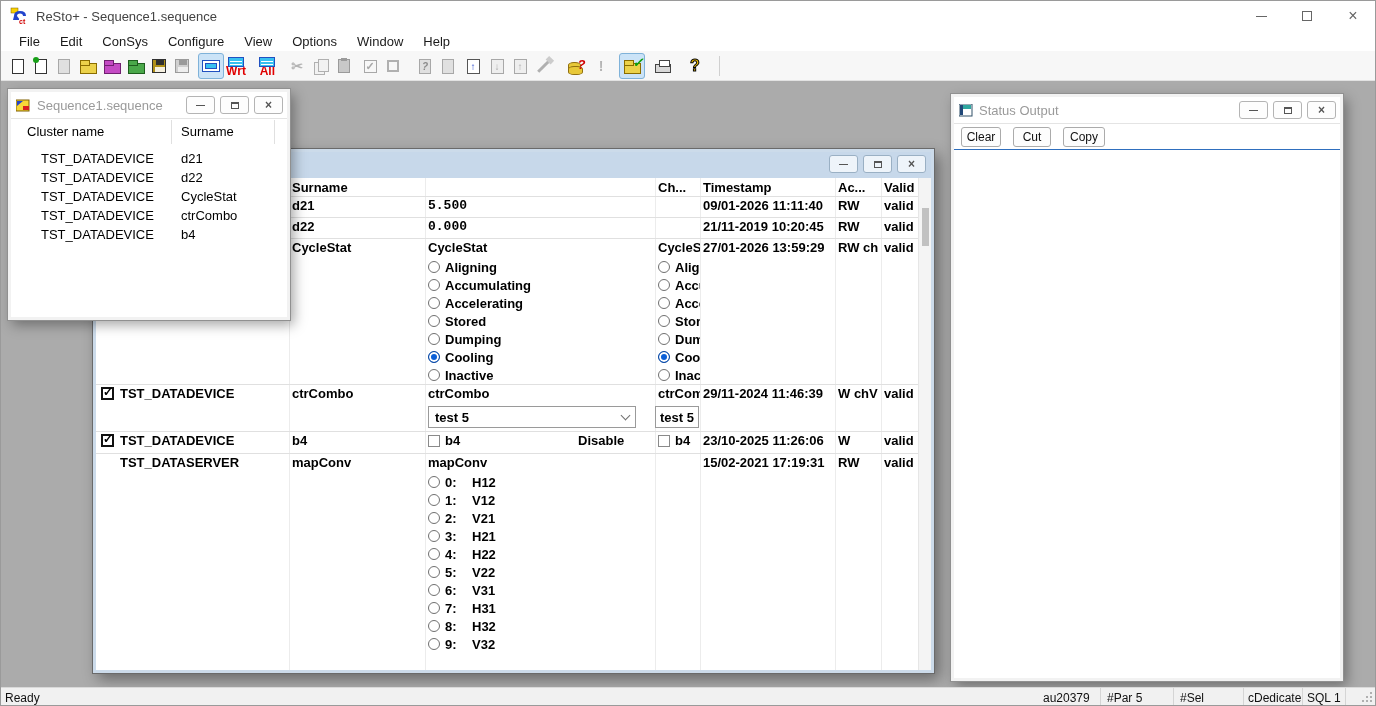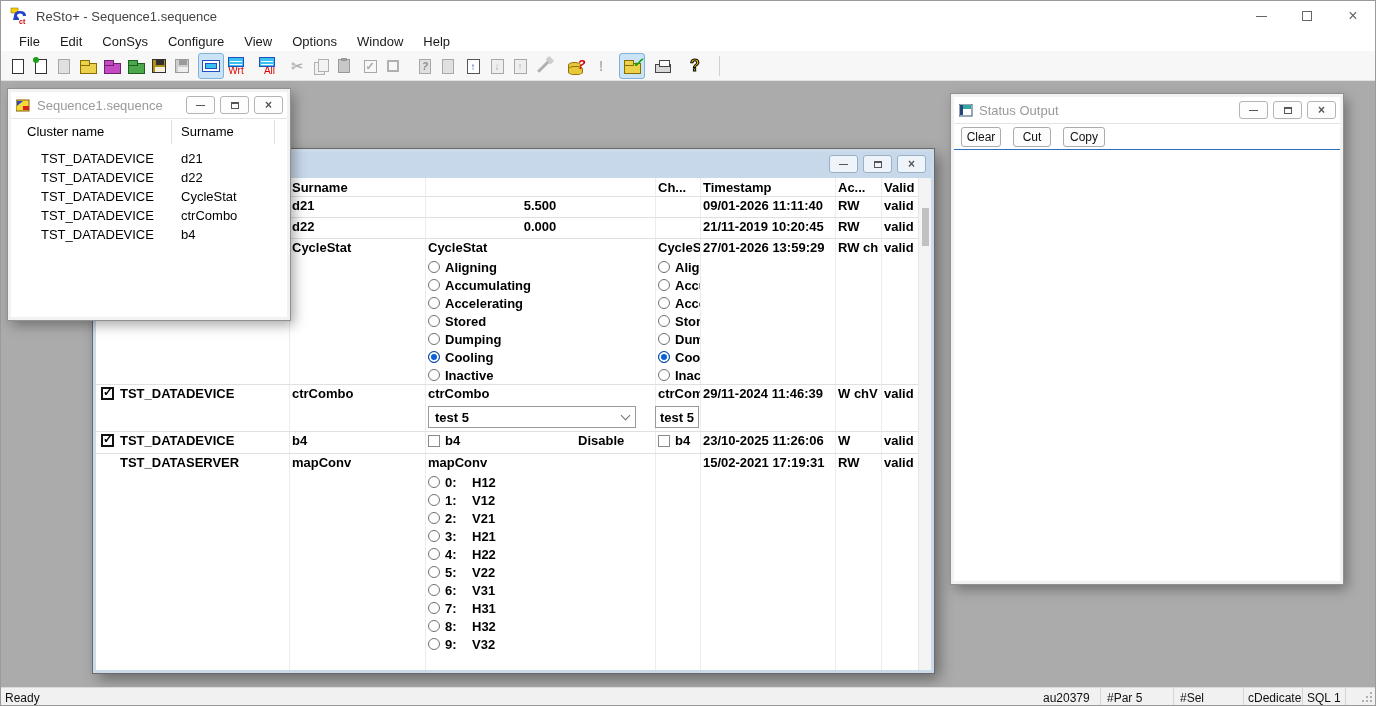--- a/index.html
+++ b/index.html
@@ -16,21 +16,21 @@
   .acap .maxbox { width:10px; height:10px; border:1px solid #666; }
   .acap .xglyph { font-size:16px; line-height:16px; color:#666; }
 
   .menubar { position:absolute; left:0; top:30px; width:100%; height:20px; background:#fff; display:flex; align-items:center; padding-left:8px; }
   .menu-item { font-size:13px; color:#1a1a1a; padding:0 10px; }
 
   .toolbar { position:absolute; left:0; top:50px; width:100%; height:30px; background:#f7f7f7; border-bottom:1px solid #e2e2e2; }
   .tbtn { position:absolute; top:2px; width:26px; height:26px; display:flex; flex-direction:column; align-items:center; justify-content:center; border-radius:3px; border:1px solid transparent; }
   .tbtn.active { background:#cbe3f7; border-color:#7fb2d9; }
   .tsep { position:absolute; top:5px; left:718px; width:1px; height:20px; background:#d0d0d0; }
-  .sub { color:#e00000; font-weight:400; font-size:10px; line-height:8px; letter-spacing:0; }
+  .sub { color:#e00000; font-weight:700; font-size:12px; line-height:8px; letter-spacing:0; }
 
   
   .t-page { width:12px; height:15px; background:#fff; border:1px solid #333; position:relative; }
   .t-page.gray { background:#e0e0e0; border-color:#a8a8a8; }
   .t-page .gdot { position:absolute; left:-3px; top:-3px; width:6px; height:6px; background:#18a018; border-radius:50%; }
   .t-page .pg { position:absolute; left:0; right:0; top:0; bottom:0; display:flex; align-items:center; justify-content:center; font-size:10px; font-weight:bold; }
   .t-folder { width:17px; height:11px; border:1px solid #8a6d00; background:#ecd24a; position:relative; margin-top:4px; }
   .t-folder::before { content:""; position:absolute; left:-1px; top:-4px; width:8px; height:4px; background:inherit; border:1px solid; border-color:inherit; }
   .t-folder.f-m { background:#c44ac4; border-color:#702070; }
   .t-folder.f-g { background:#4aa84a; border-color:#1e5e1e; }
@@ -94,37 +94,37 @@
   .main-tb .wbtn { background:#eef4fa; border-color:#9ab0c4; }
   .pt { position:absolute; left:0; top:26px; right:13px; bottom:0; background:#fff; overflow:hidden; font-size:13px; font-weight:bold; color:#000; }
   .vsb { position:absolute; right:0; top:26px; bottom:0; width:13px; background:#f4f4f4; border-left:1px solid #e6e6e6; }
   .vsb .thumb { position:absolute; left:3px; top:30px; width:7px; height:38px; background:#c1c1c1; }
   .pcell { position:absolute; padding:2px 3px; white-space:nowrap; overflow:hidden; }
   .cc1 { left:1px;  width:192px; } .cc2 { left:193px; width:136px; } .cc3 { left:329px; width:230px; }
   .cc4 { left:559px; width:45px; } .cc5 { left:604px; width:135px; } .cc6 { left:739px; width:46px; } .cc7 { left:785px; width:39px; }
   .gridv { position:absolute; top:0; bottom:0; width:1px; background:#ececec; }
   .gridh { position:absolute; left:0; right:0; height:1px; background:#e0e0e0; }
   .prow { position:absolute; left:0; right:0; }
-  .num-center { text-align:center; }
+  .num-center { text-align:left;font-family:Liberation Mono, monospace; }
   .rowcheck { position:absolute; left:4px; top:3px; width:13px; height:13px; border:2px solid #111; background:#fff; }
   .rowcheck::after { content:"\2713"; position:absolute; left:0px; top:-4px; font-size:12px; font-weight:900; color:#000; }
   .cluster-txt { position:absolute; left:23px; top:2px; }
   .radio-row { height:18px; display:flex; align-items:center; gap:5px; white-space:nowrap; }
   .radio { flex:none; width:12px; height:12px; border:1px solid #707070; border-radius:50%; background:#fff; }
   .radio.sel { border:1px solid #0846a0; background:#0b5fd7; box-shadow:inset 0 0 0 2px #fff; }
   .rnum { display:inline-block; width:22px; }
   .opt-label { }
   .combo { position:absolute; left:3px; top:22px; width:208px; height:22px; border:1px solid #9a9a9a; background:#fff; display:flex; align-items:center; padding:0 6px; }
   .chev { width:7px; height:7px; border-right:1.5px solid #707070; border-bottom:1.5px solid #707070; transform:rotate(45deg); margin-left:auto; margin-top:-4px; }
   .combo-clip { position:absolute; left:0; top:22px; width:44px; height:22px; border:1px solid #9a9a9a; background:#fff; display:flex; align-items:center; padding:0 4px; overflow:hidden; white-space:nowrap; }
   .pcheck { display:inline-block; vertical-align:-2px; width:12px; height:12px; border:1px solid #8a8a8a; background:#fff; margin-right:5px; }
   .disable-lbl { position:absolute; left:153px; top:2px; }
 
   
-  .status-win { left:950px; top:13px; width:392px; height:490px; z-index:30; }
+  .status-win { left:950px; top:13px; width:392px; height:587px; z-index:30; }
   .so-tools { position:absolute; left:0; top:27px; right:0; height:26px; background:#fff; border-bottom:1px solid #2f6fbe; }
   .so-btn { position:absolute; top:3px; height:20px; border:1px solid #ababab; border-radius:3px; background:#fdfdfd; font-size:12px; color:#111; display:flex; align-items:center; justify-content:center; }
   .so-list { position:absolute; left:0; top:53px; right:0; bottom:0; background:#fff; }
   .so-line { position:absolute; left:5px; top:1px; font-size:12.5px; color:#000; white-space:nowrap; }
   .so-sel { position:absolute; left:0; top:16px; right:16px; height:17px; background:#0f72cf; }
   .so-sb { position:absolute; right:0; top:0; bottom:0; width:16px; background:#f2f2f2; }
   .tri-up { position:absolute; left:4px; top:6px; width:0; height:0; border-left:4px solid transparent; border-right:4px solid transparent; border-bottom:6px solid #9a9a9a; }
   .tri-down { position:absolute; left:4px; bottom:6px; width:0; height:0; border-left:4px solid transparent; border-right:4px solid transparent; border-top:6px solid #9a9a9a; }
 
   

